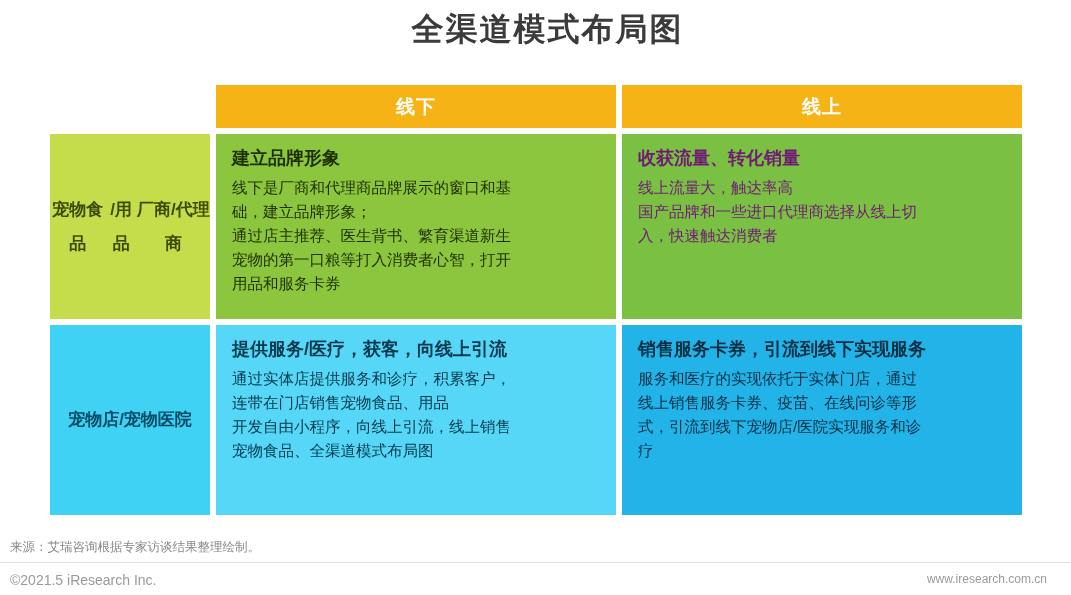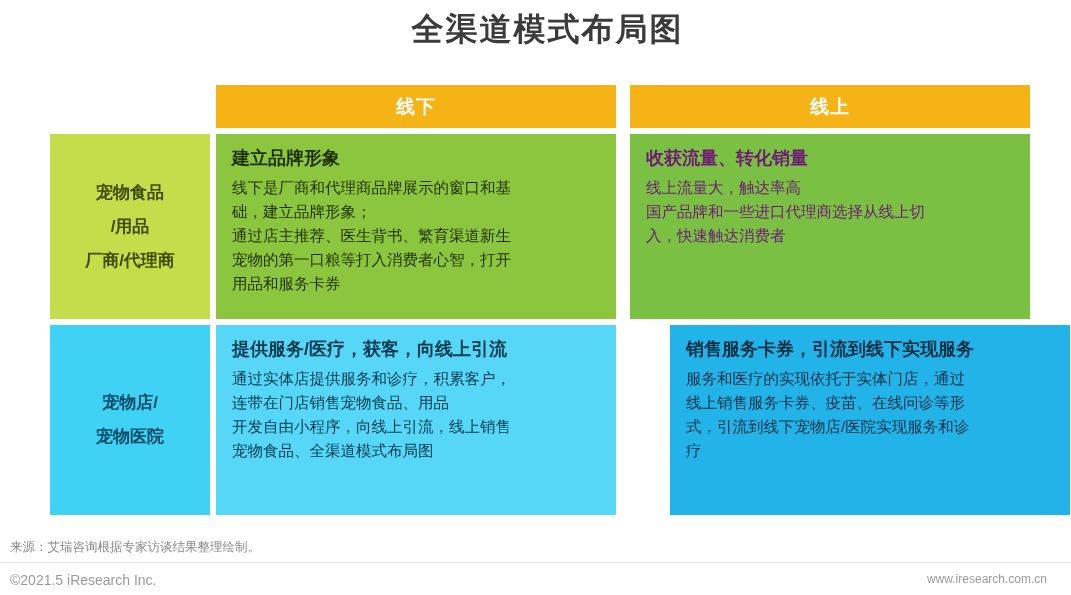--- a/index.html
+++ b/index.html
@@ -48,21 +48,21 @@
 
   .col-label {
     width: 160px;
     flex: 0 0 160px;
     margin-right: 6px;
     box-sizing: border-box;
   }
   .col-mid {
     width: 400px;
     flex: 0 0 400px;
-    margin-right: 14px;
+    margin-right: 6px;
     box-sizing: border-box;
   }
   .col-right {
     width: 400px;
     flex: 0 0 400px;
     box-sizing: border-box;
   }
 
   .header-cell {
     background: #f5b316;
@@ -73,21 +73,21 @@
     align-items: center;
     justify-content: center;
     letter-spacing: 1px;
   }
   .header-spacer {
     background: transparent;
   }
 
   .label-cell {
     display: flex;
-    flex-direction: column;
+    flex-direction: row;
     align-items: center;
     justify-content: center;
     color: #ffffff;
     font-size: 17px;
     font-weight: bold;
     line-height: 2.0;
     text-align: center;
   }
   .label-cell span {
     display: block;
@@ -112,21 +112,21 @@
   }
 
   
   .green-label { background: #c5dc4b; color: #3c4a00; }
   .green-cell  { background: #8cc63e; color: #1f3000; }
   .green-cell-dark { background: #7ac143; color: #701a75; }
 
   
   .cyan-label { background: #3fd2f5; color: #004a63; }
   .cyan-cell  { background: #57d7f7; color: #05394d; }
-  .cyan-cell-dark { background: #22b3e8; color: #062f44; margin-left: 40px; }
+  .cyan-cell-dark { background: #22b3e8; color: #062f44; }
 
   .row1 { height: 185px; }
   .row2 { height: 190px; }
 
   .source-note {
     position: absolute;
     left: 10px;
     top: 539px;
     font-size: 12.5px;
     color: #888888;

